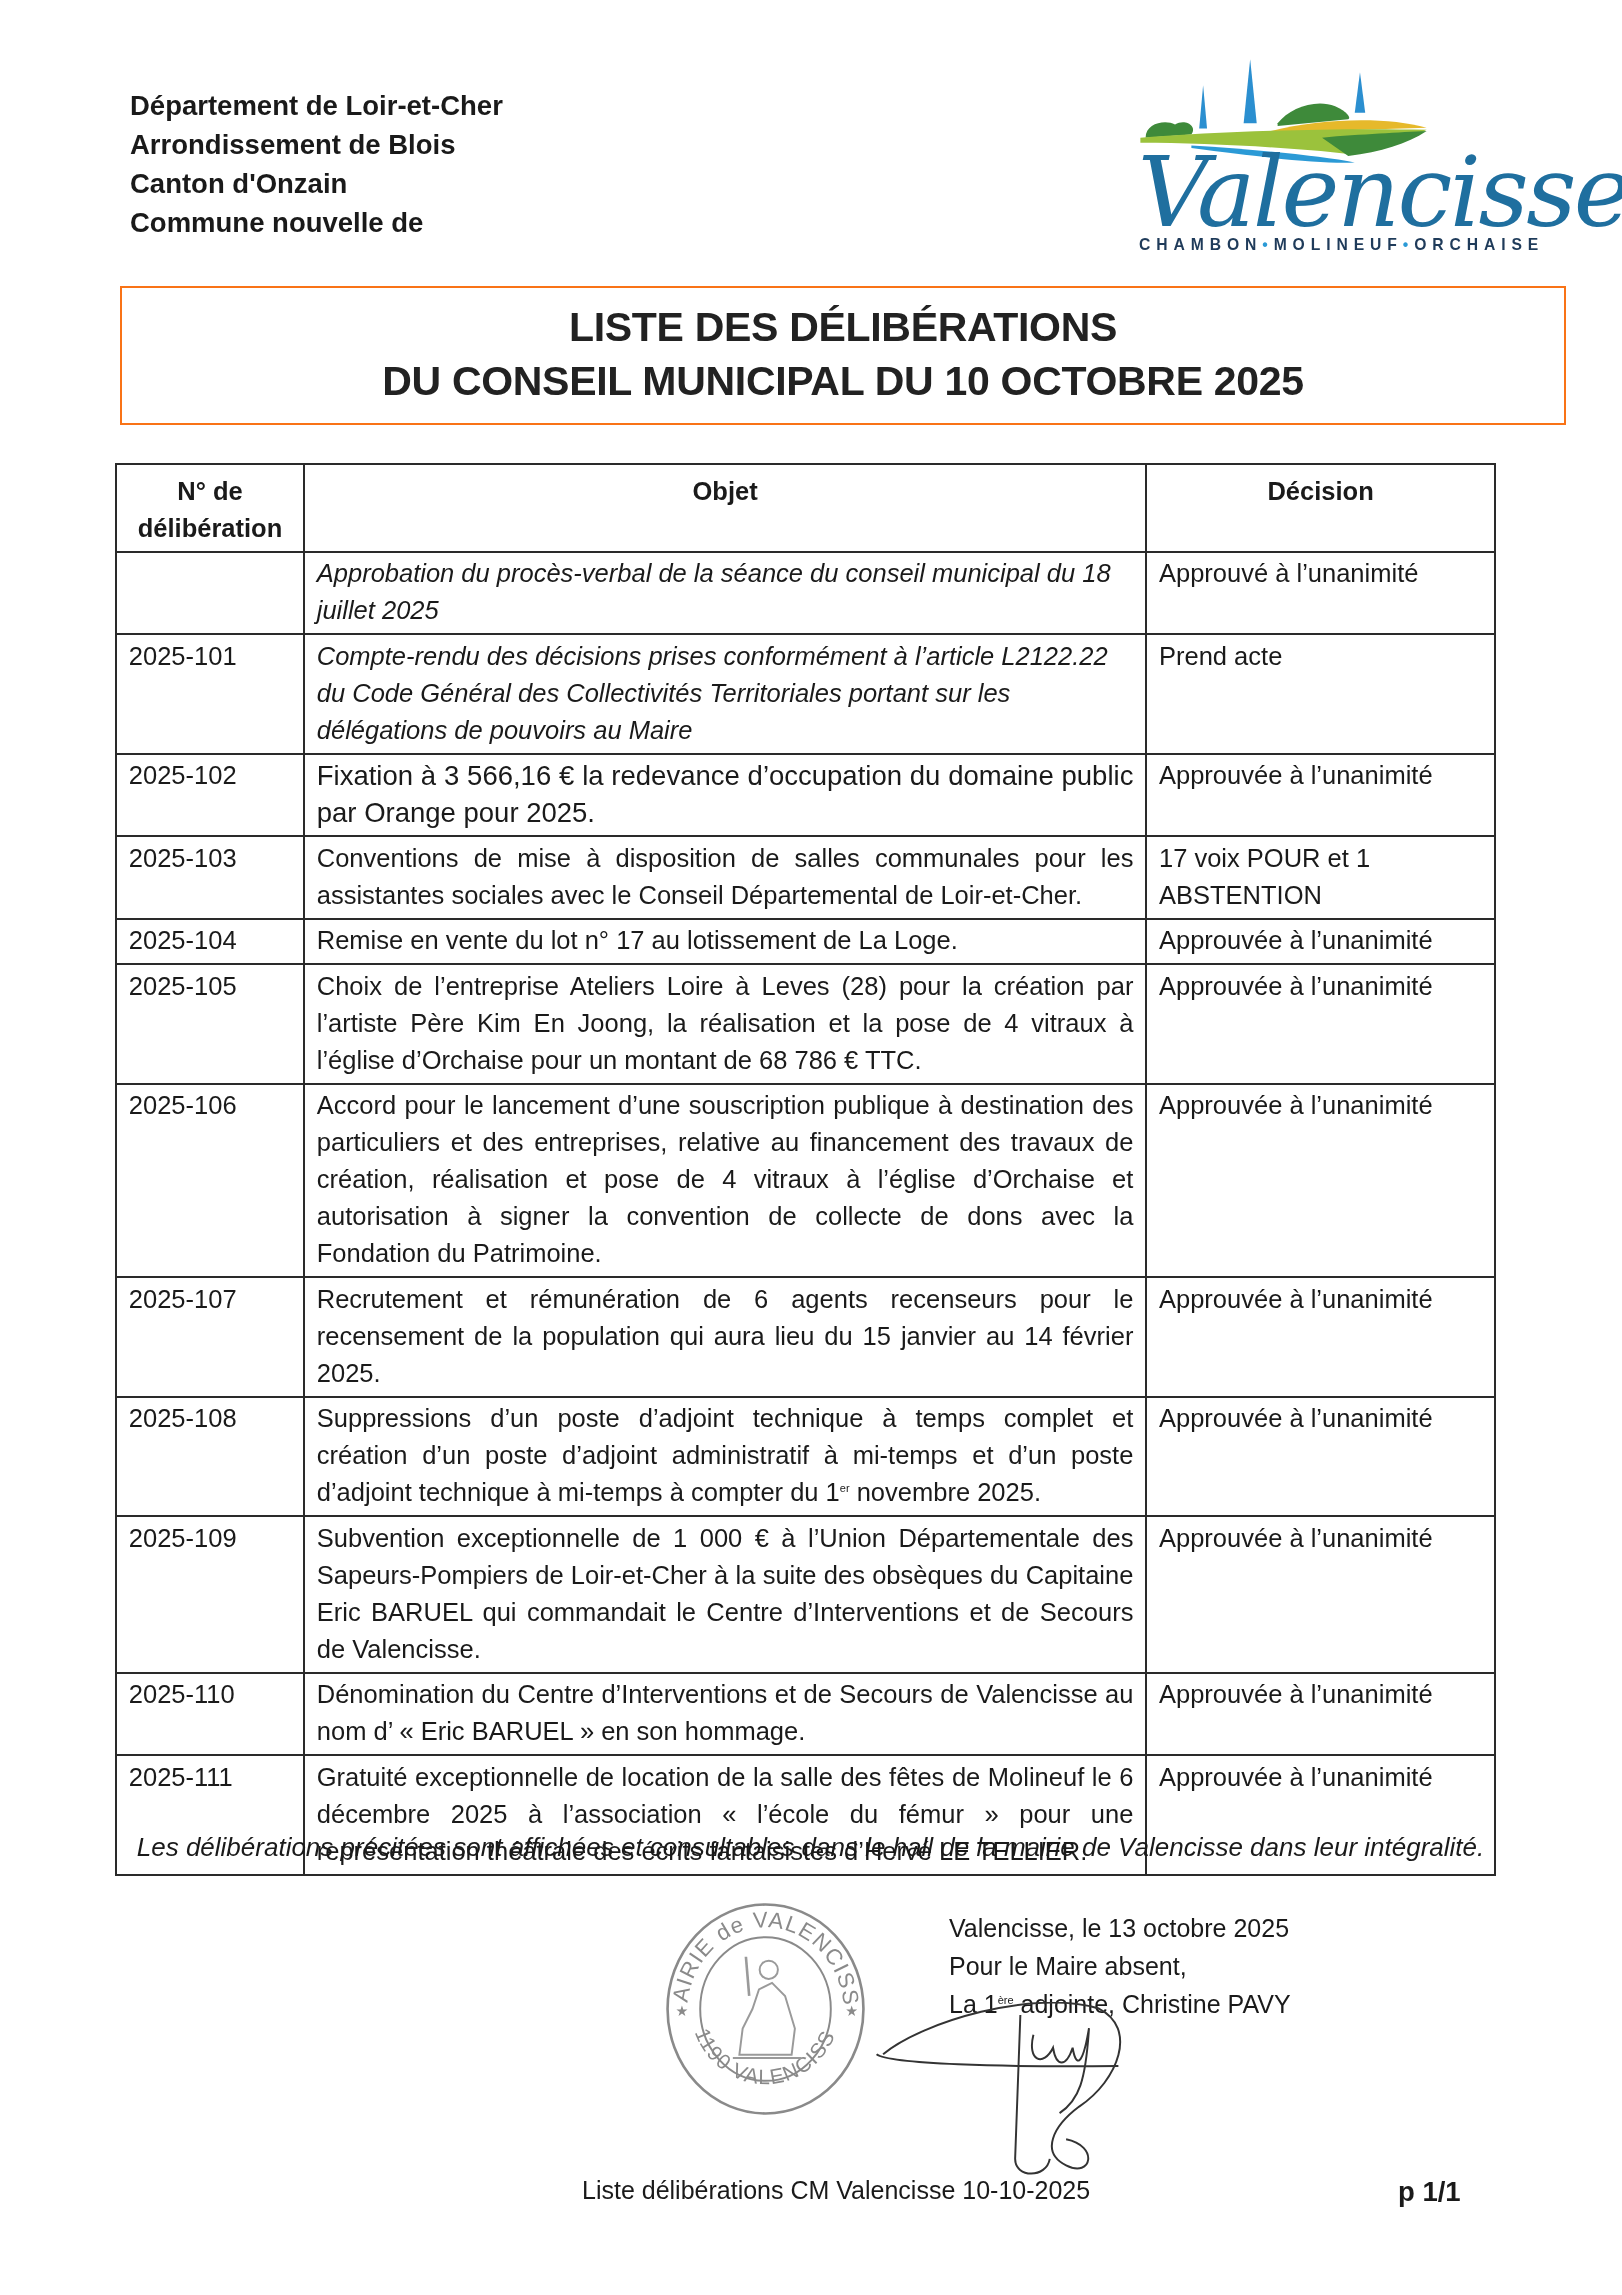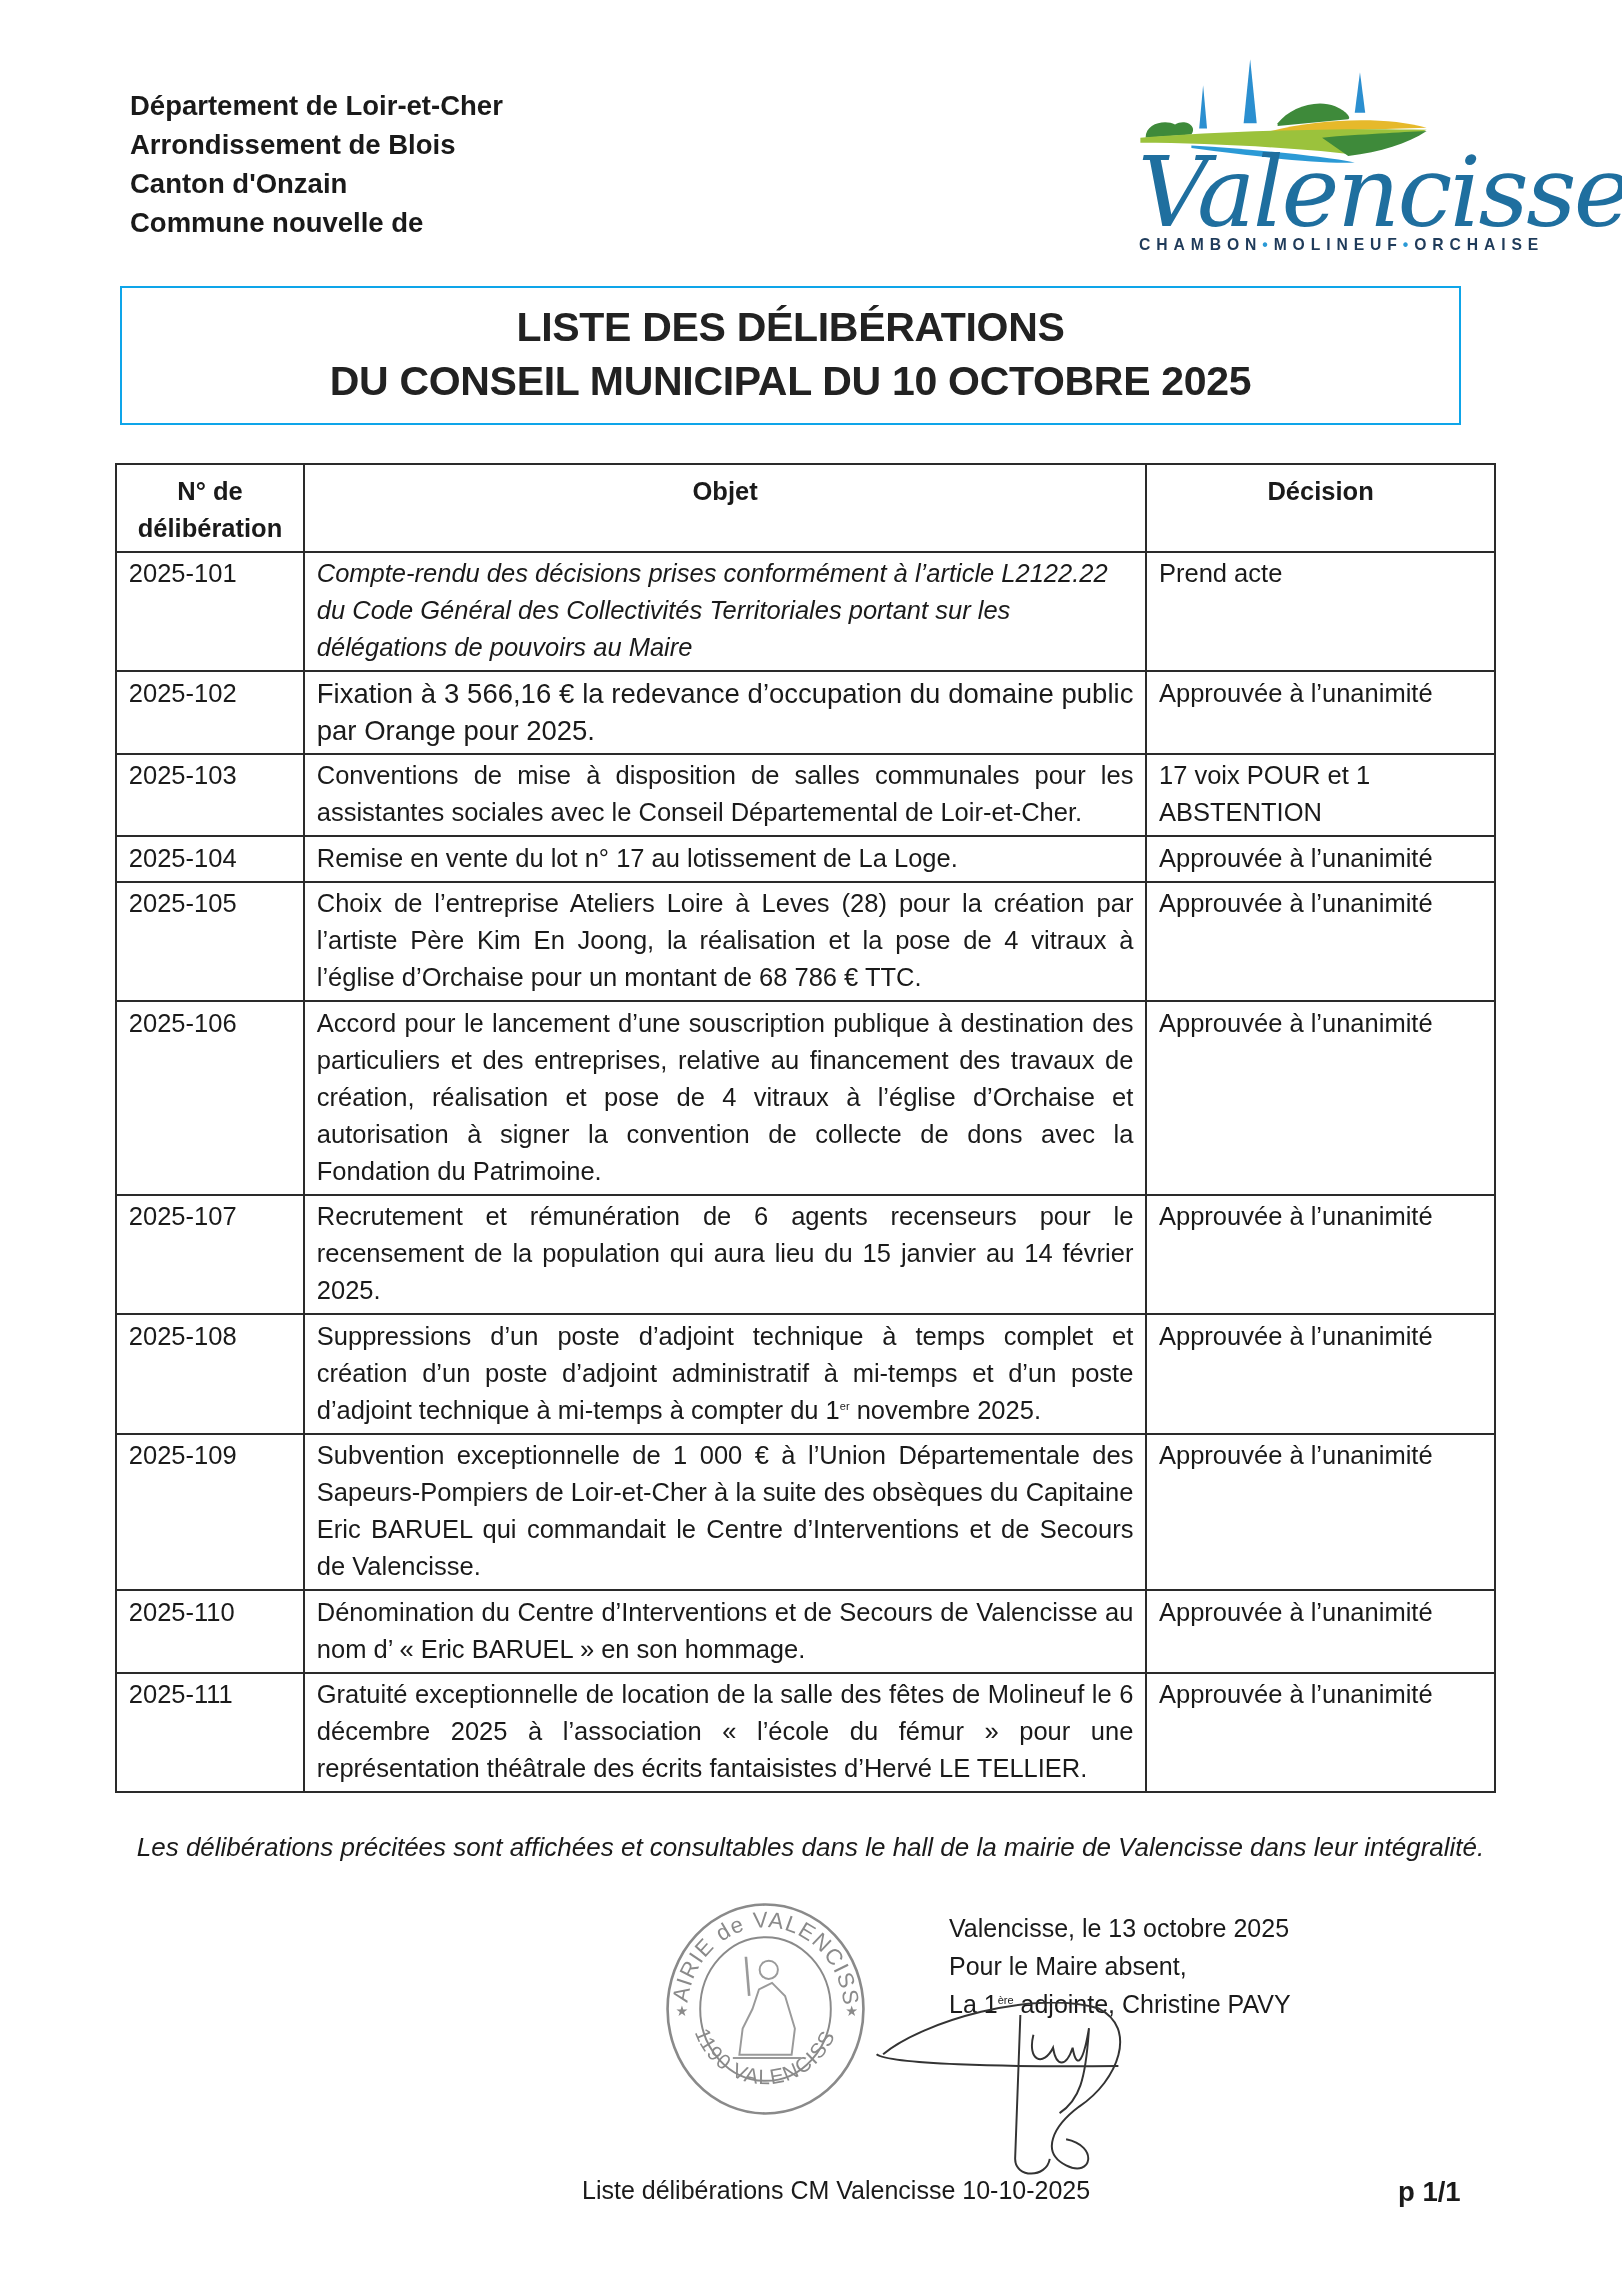--- a/index.html
+++ b/index.html
@@ -14,21 +14,21 @@
   .admin-lines div { white-space: nowrap; }
 
   
   .logo { left: 1126px; top: 46px; width: 366px; height: 216px; }
   .logo-word { position: absolute; left: 11.8px; top: 97px; font-size: 98px; color: #1f6f9f;
     font-family: "DejaVu Serif", serif; font-style: italic; letter-spacing: -2.6px; line-height: 1; }
   .logo-sub { position: absolute; left: 13px; top: 190px; font-size: 15.7px; font-weight: bold; letter-spacing: 5.9px; color: #1f3b5a; white-space: nowrap; }
   .logo-sub .dot { color: #2b9ad6; }
 
   
-  .title-box { left: 120px; top: 286px; width: 1341px; height: 139px; border: 2px solid #0ea5e9; box-sizing: border-box; text-align: center; }
+  .title-box { left: 120px; top: 286px; width: 1446px; height: 139px; border: 2px solid #f97316; box-sizing: border-box; text-align: center; }
   .title-line { font-size: 41px; font-weight: bold; line-height: 54px; color: #222; letter-spacing: -0.3px; }
   .title-line.l1 { margin-top: 11.8px; }
 
   
   table.delib { position: absolute; left: 115px; top: 463px; width: 1381px; border-collapse: collapse; font-size: 25.5px; line-height: 37px; }
   table.delib td, table.delib th { border: 2px solid #2a2a2a; vertical-align: top; padding: 2.6px 11.8px 3.9px 11.8px; }
   table.delib th { font-weight: bold; text-align: center; padding-top: 8px; }
   col.c1 { width: 188px; } col.c2 { width: 843px; } col.c3 { width: 349px; }
   td.num { padding-left: 13px; white-space: nowrap; }
   td.obj { text-align: justify; }
@@ -95,20 +95,25 @@
     <tr>
       <th>
         <div>N° de</div>
         <div>délibération</div>
       </th>
       <th>Objet</th>
       <th>Décision</th>
     </tr>
   </thead>
   <tbody>
+    <tr>
+      <td class="num"></td>
+      <td class="obj italic">Approbation du procès-verbal de la séance du conseil municipal du 18 juillet 2025</td>
+      <td class="dec">Approuvé à l’unanimité</td>
+    </tr>
     <tr>
       <td class="num">2025-101</td>
       <td class="obj italic">Compte-rendu des décisions prises conformément à l’article L2122.22 du Code Général des Collectivités Territoriales portant sur les délégations de pouvoirs au Maire</td>
       <td class="dec">Prend acte</td>
     </tr>
     <tr>
       <td class="num">2025-102</td>
       <td class="obj big">Fixation à 3 566,16 € la redevance d’occupation du domaine public par Orange pour 2025.</td>
       <td class="dec">Approuvée à l’unanimité</td>
     </tr>

